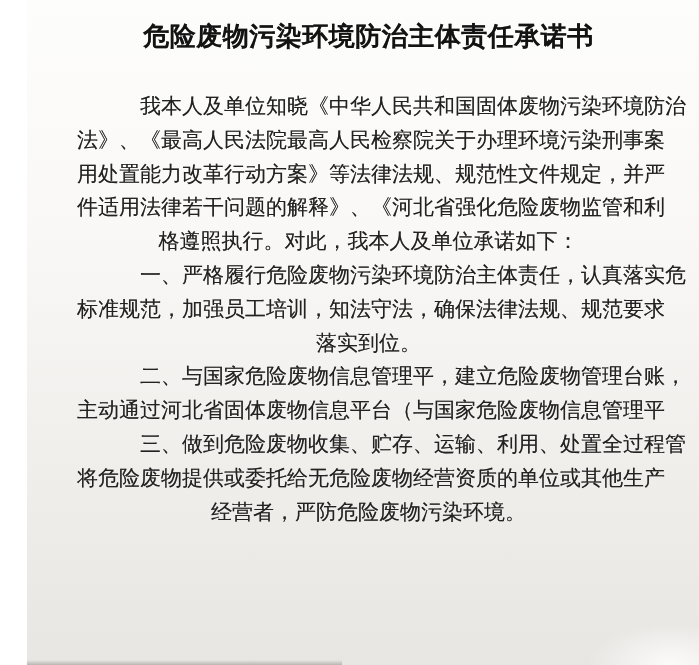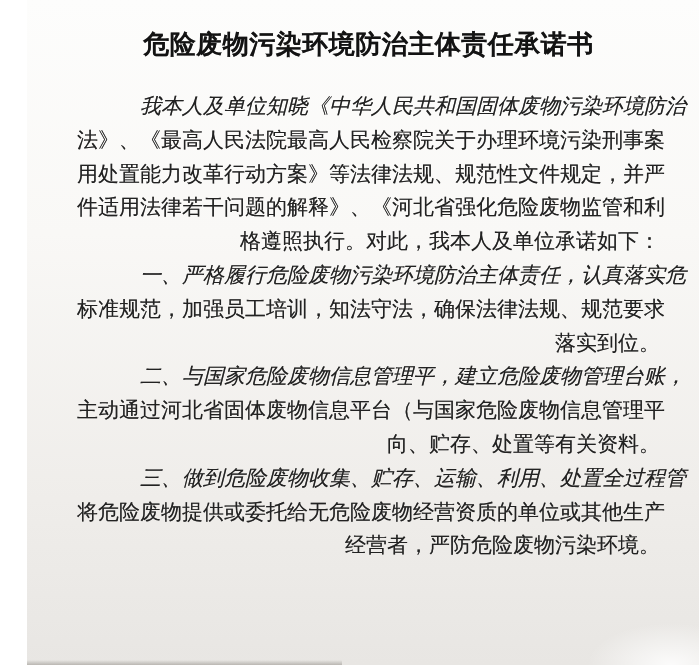--- a/index.html
+++ b/index.html
@@ -33,70 +33,68 @@
     position: absolute;
     left: 27px; bottom: 0;
     width: 45%; height: 5px;
     background: linear-gradient(to top, rgba(110,105,98,0.38), rgba(110,105,98,0));
   }
   .title {
     position: absolute;
     top: 19px;
     left: 77px;
     right: 39px;
-    margin: 8px;
+    margin: 0;
     text-align: center;
     font-size: 26px;
     line-height: 36px;
     font-weight: 700;
     letter-spacing: 0.5px;
     color: #131313;
     text-shadow: 0 0 0.5px rgba(0,0,0,0.55);
   }
   .body-text {
     position: absolute;
     top: 90px;
     left: 77px;
     right: 39px;
   }
   .line {
     font-size: 21px;
     line-height: 33.8px;
     height: 33.8px;
     white-space: nowrap;
-    text-align: right;
+    text-align: center;
     color: #222222;
     text-shadow: 0 0 0.4px rgba(0,0,0,0.45);
   }
   .line.fill {
     text-align: justify;
     text-align-last: justify;
     text-justify: inter-character;
   }
   .line.indent {
     text-indent: 63px;
-    font-style: italic;
   }
 </style>
 </head>
 <body>
 
 <div class="page">
   <div class="left-strip"></div>
   <h1 class="title">危险废物污染环境防治主体责任承诺书</h1>
   <div class="body-text" id="lines-container">
       <div class="line indent fill">我本人及单位知晓《中华人民共和国固体废物污染环境防治</div>
       <div class="line fill">法》、《最高人民法院最高人民检察院关于办理环境污染刑事案</div>
       <div class="line fill">用处置能力改革行动方案》等法律法规、规范性文件规定，并严</div>
       <div class="line fill">件适用法律若干问题的解释》、《河北省强化危险废物监管和利</div>
       <div class="line">格遵照执行。对此，我本人及单位承诺如下：</div>
       <div class="line indent fill">一、严格履行危险废物污染环境防治主体责任，认真落实危</div>
       <div class="line fill">标准规范，加强员工培训，知法守法，确保法律法规、规范要求</div>
       <div class="line">落实到位。</div>
       <div class="line indent fill">二、与国家危险废物信息管理平，建立危险废物管理台账，</div>
       <div class="line fill">主动通过河北省固体废物信息平台（与国家危险废物信息管理平</div>
-      <div class="line">向、贮存、处置等有关资料。</div>
       <div class="line indent fill">三、做到危险废物收集、贮存、运输、利用、处置全过程管</div>
       <div class="line fill">将危险废物提供或委托给无危险废物经营资质的单位或其他生产</div>
       <div class="line">经营者，严防危险废物污染环境。</div>
     </div>
   <div class="bottom-smudge"></div>
 </div>
 
 </body></html>

